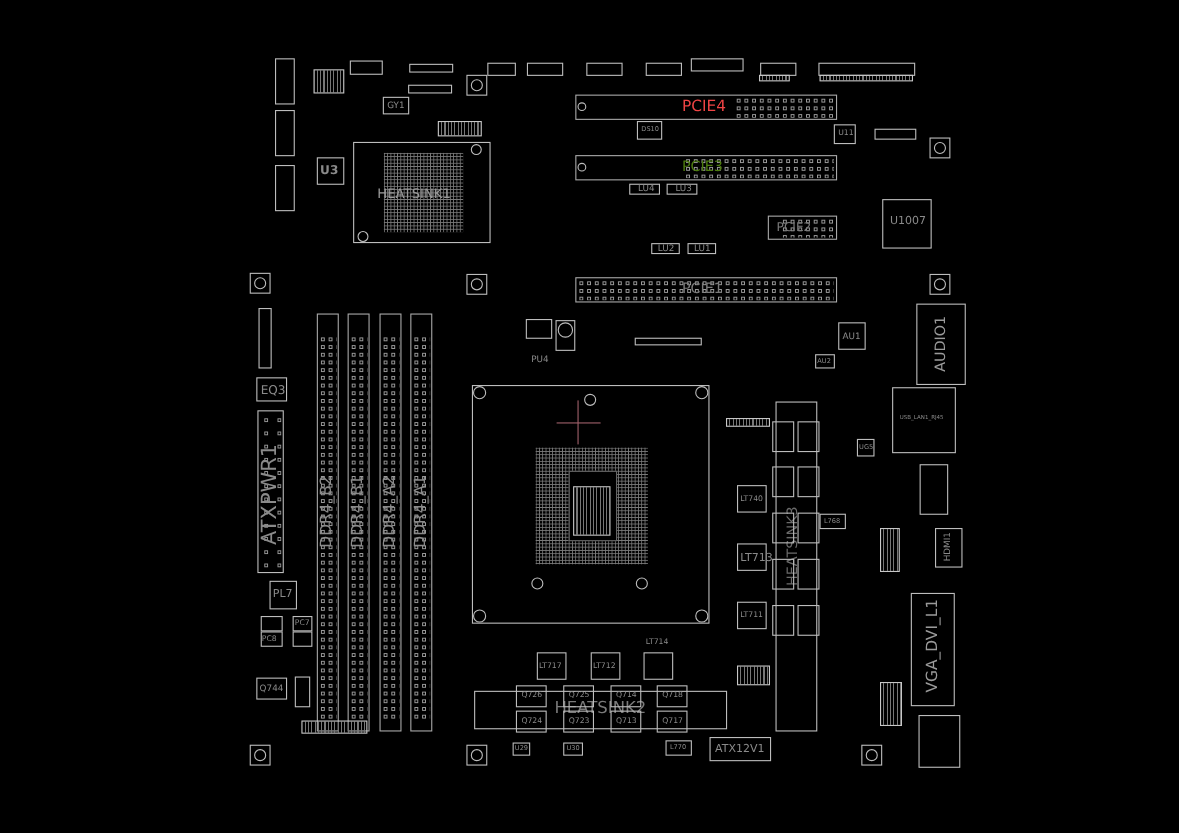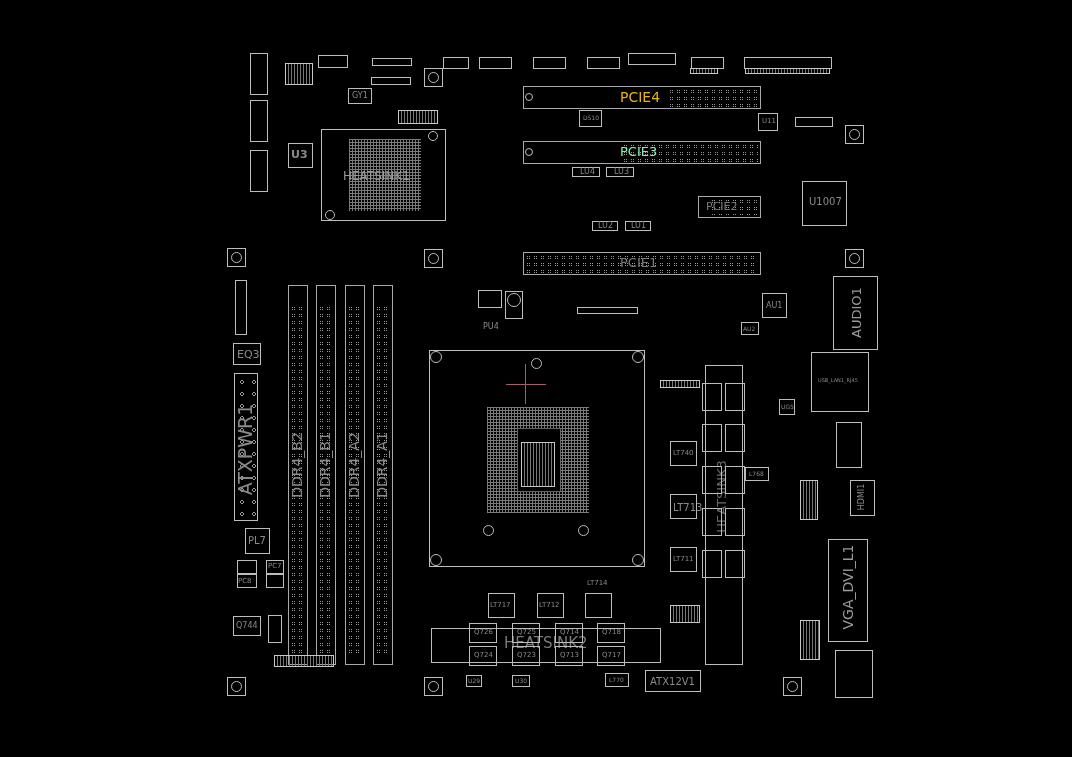--- a/index.html
+++ b/index.html
@@ -77,26 +77,26 @@
   <div class="pinrow" style="left:347px;top:305px;width:16px;height:350px;"></div>
   <div class="lbl" style="left:309px;top:458px;font-size:14px;transform:rotate(-90deg);width:90px;text-align:center;">DDR4_A2</div>
 
   <div class="slot" style="left:373px;top:285px;width:20px;height:380px;"></div>
   <div class="pinrow" style="left:375px;top:305px;width:16px;height:350px;"></div>
   <div class="lbl" style="left:337px;top:458px;font-size:14px;transform:rotate(-90deg);width:90px;text-align:center;">DDR4_A1</div>
 
   <div class="slot" style="left:523px;top:86px;width:238px;height:23px;"></div>
   <div class="hole" style="left:525px;top:93px;width:8px;height:8px;"></div>
   <div class="pinrow" style="left:668px;top:88px;width:90px;height:19px;"></div>
-  <div class="lbl" style="left:620px;top:90px;font-size:14px;color:#eab308;">PCIE4</div>
+  <div class="lbl" style="left:620px;top:90px;font-size:14px;color:#ef4444;">PCIE4</div>
 
   <div class="slot" style="left:523px;top:141px;width:238px;height:23px;"></div>
   <div class="hole" style="left:525px;top:148px;width:8px;height:8px;"></div>
   <div class="pinrow" style="left:622px;top:143px;width:136px;height:19px;"></div>
-  <div class="lbl" style="left:620px;top:145px;font-size:13px;color:#86efac;">PCIE3</div>
+  <div class="lbl" style="left:620px;top:145px;font-size:13px;color:#4d7c0f;">PCIE3</div>
 
   <div class="slot" style="left:698px;top:196px;width:63px;height:22px;"></div>
   <div class="pinrow" style="left:710px;top:198px;width:48px;height:18px;"></div>
   <div class="lbl" style="left:706px;top:201px;font-size:11px;color:#7a7a7a;">PCIE2</div>
 
   <div class="slot" style="left:523px;top:252px;width:238px;height:23px;"></div>
   <div class="pinrow" style="left:525px;top:254px;width:233px;height:19px;"></div>
   <div class="lbl" style="left:620px;top:256px;font-size:13px;color:#7a7a7a;">PCIE1</div>
 
   <div class="part" style="left:579px;top:110px;width:23px;height:17px;"></div>

